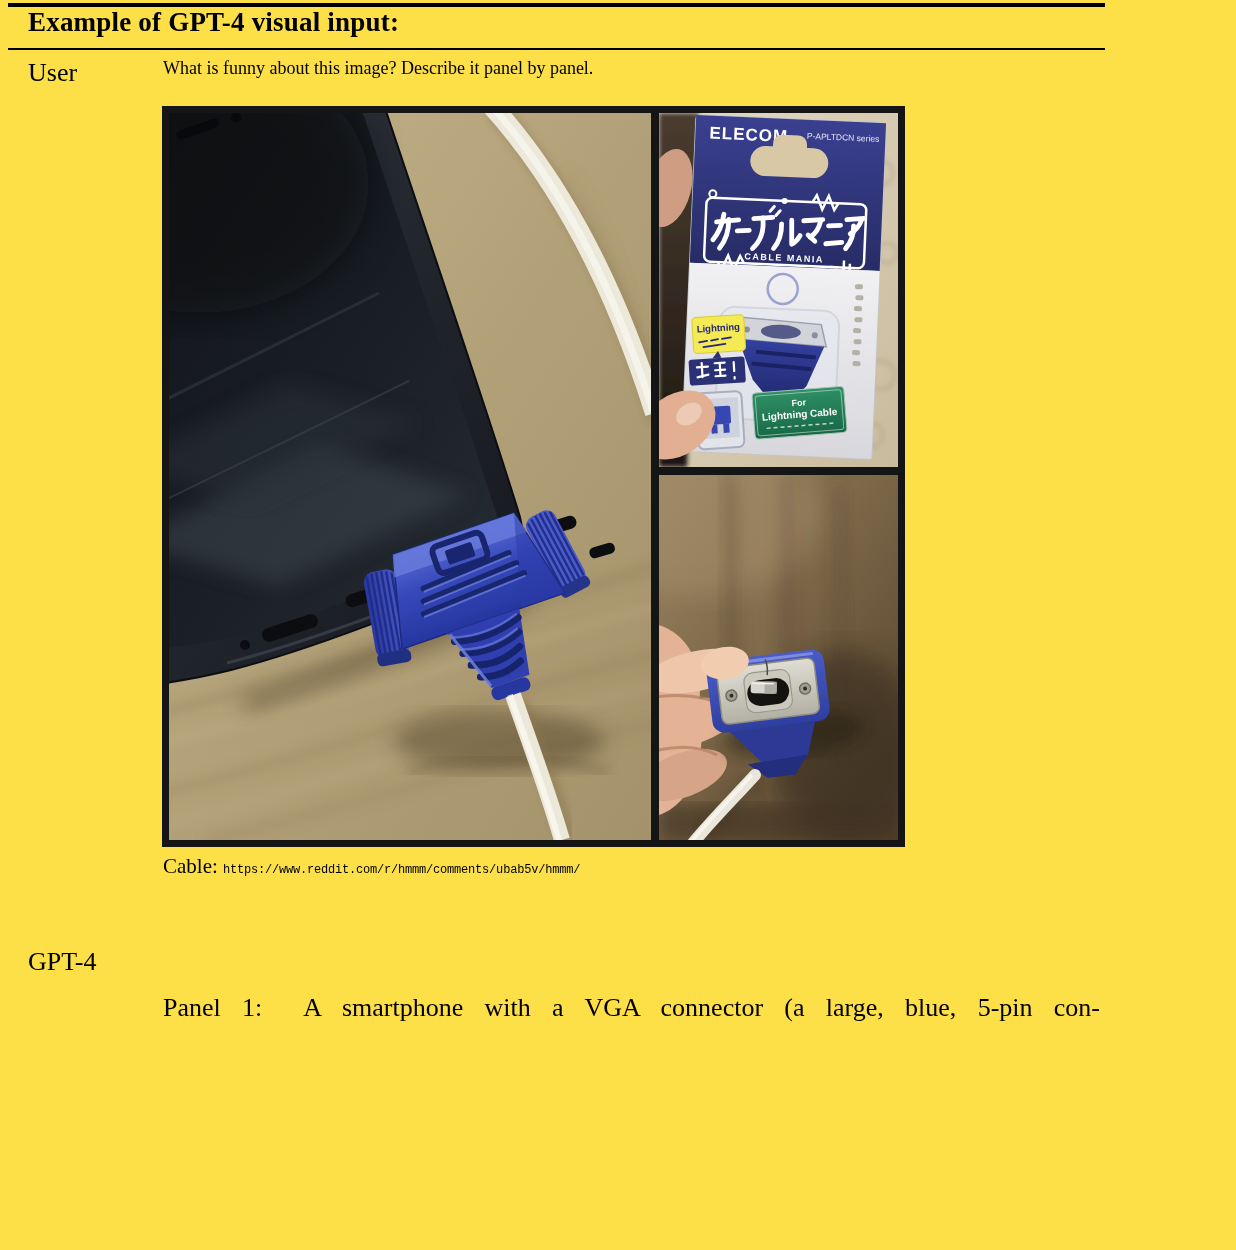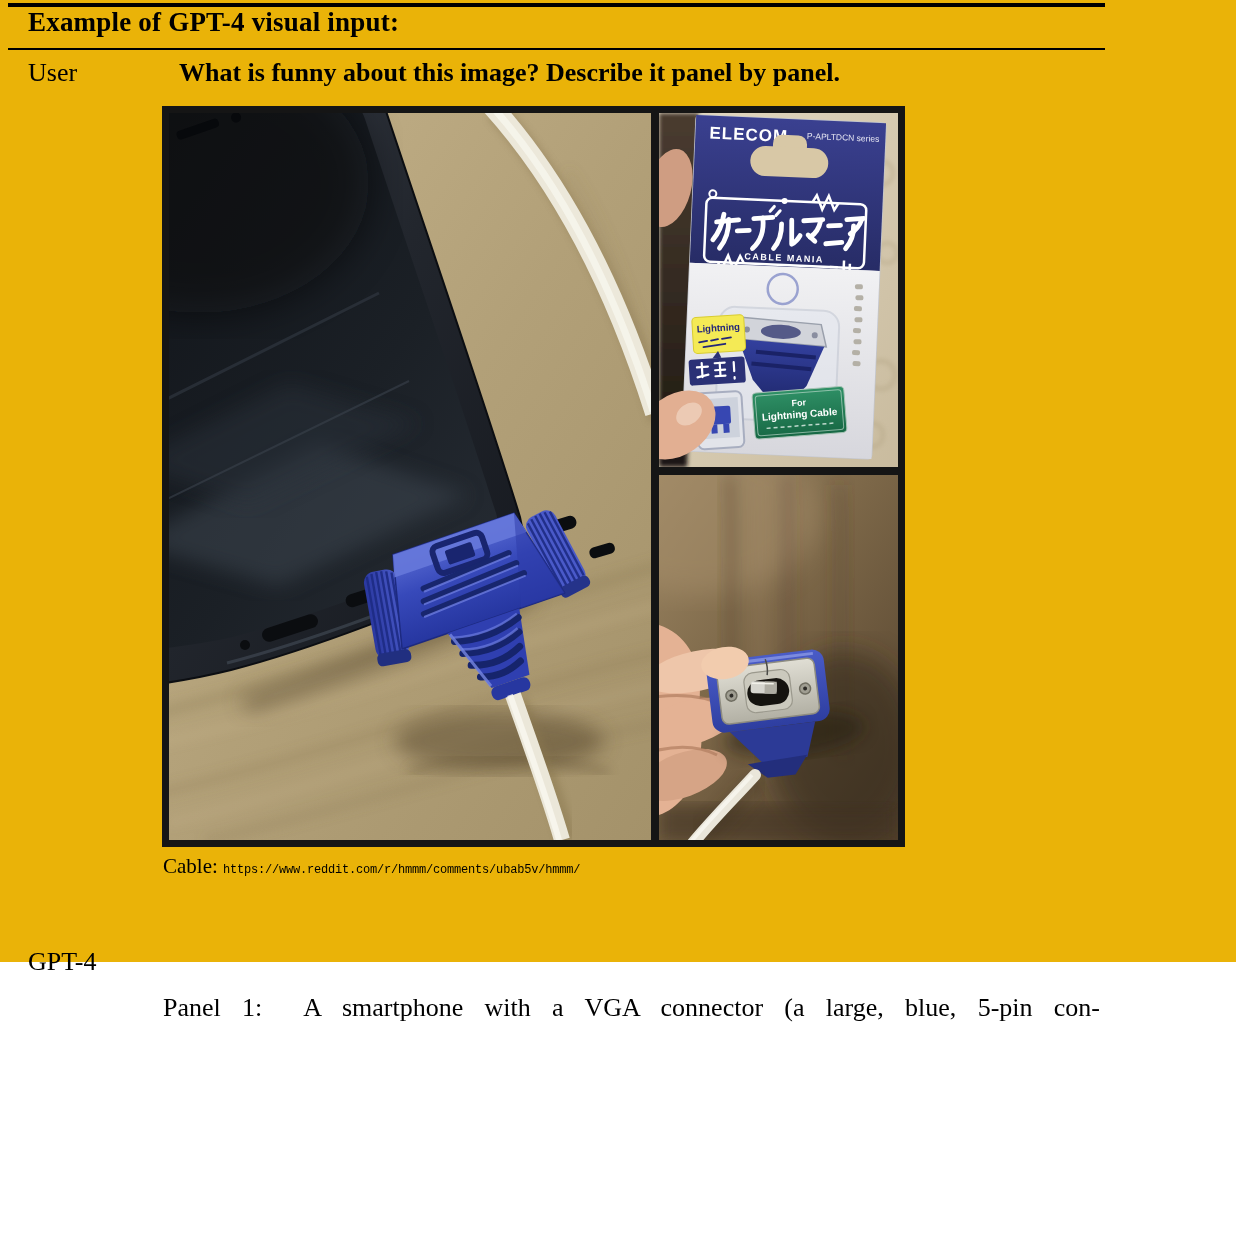--- a/index.html
+++ b/index.html
@@ -1,28 +1,28 @@
 <!DOCTYPE html>
 <html><head>
 <meta charset="utf-8">
 <style>
   * { margin:0; padding:0; box-sizing:border-box; }
   html,body { width:1236px; height:1250px; background:#ffffff; overflow:hidden;
               font-family:"Liberation Serif", serif; color:#000; }
   .abs { position:absolute; }
-  #page { position:relative; width:1236px; height:962px; background:#eab308; }
+  #page { position:relative; width:1236px; height:1250px; background:#fde047; }
 
   .rule-thick { left:8px; top:3px; width:1097px; height:3.5px; background:#000; }
   .rule-thin  { left:8px; top:48px; width:1097px; height:2px; background:#000; }
 
   #title { left:28px; top:7px; font-size:27px; font-weight:bold; letter-spacing:0.2px; }
 
   .speaker-label { left:28px; font-size:26px; }
   #user-label { top:58px; }
-  #user-prompt { left:179px; top:58px; font-size:26px;font-weight:bold; }
+  #user-prompt { left:163px; top:58px; font-size:18px; }
 
   #composite { left:162px; top:106px; width:743px; height:741px; background:#151515; }
   #composite svg { position:absolute; display:block; }
   #svg-p1 { left:7px;   top:7px;   }
   #svg-p2 { left:497px; top:7px;   }
   #svg-p3 { left:497px; top:369px; }
 
   #source-line { left:163px; top:854px; font-size:21px; white-space:nowrap; }
   #source-url  { font-family:"Liberation Mono", monospace; font-size:12px; letter-spacing:-0.2px; }
 

